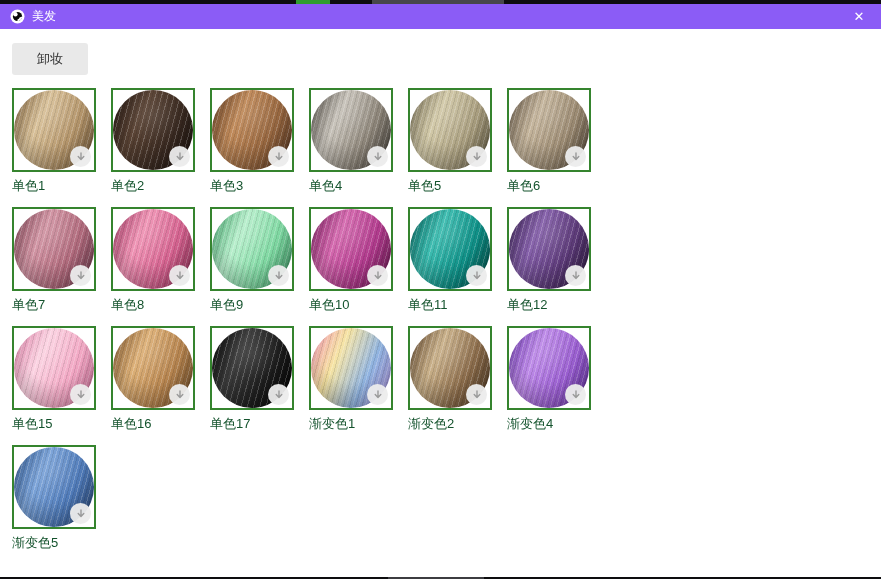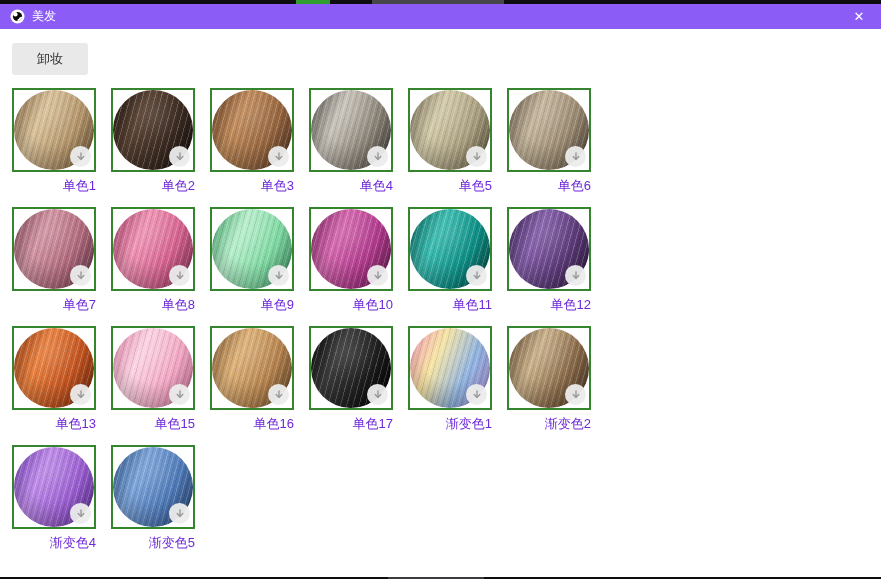--- a/index.html
+++ b/index.html
@@ -44,21 +44,21 @@
   
   .circle::after { content:""; position:absolute; inset:0; border-radius:50%;
     background:radial-gradient(circle at 50% 32%, rgba(255,255,255,0.10), rgba(0,0,0,0) 42%, rgba(0,0,0,0.30) 96%);
   }
 
   .dl { position:absolute; right:3px; bottom:3px; width:21px; height:21px; border-radius:50%;
         background:rgba(236,236,236,0.95); display:flex; align-items:center; justify-content:center;
         z-index:2; cursor:pointer; }
   .dl svg { display:block; }
 
-  .label { text-align:right; font-size:13px; color:#6d28d9; margin-top:5px; white-space:nowrap; }
+  .label { text-align:left; font-size:13px; color:#14532d; margin-top:5px; white-space:nowrap; }
 </style>
 </head>
 <body>
 
 <div class="bg-accent-green"></div>
 <div class="bg-accent-gray"></div>
 <div class="bg-bottom-gray"></div>
 
 <div class="dialog">
   <div class="titlebar">
@@ -214,31 +214,20 @@
           <div class="circle" style="background: linear-gradient(115deg, rgb(58, 35, 80), rgb(133, 96, 170), rgb(92, 58, 120), rgb(44, 26, 62));"></div>
           <div class="dl">
               <svg width="12" height="12" viewBox="0 0 12 12">
                 <path d="M6 2v6M3.2 5.6 6 8.4 8.8 5.6" stroke="#9a9a9a" stroke-width="1.4" fill="none" stroke-linecap="round" stroke-linejoin="round"></path>
               </svg>
             </div>
         </div>
         <div class="label">单色12</div>
       </div>
 
-      <div class="card">
-        <div class="thumb">
-          <div class="circle" style="background: linear-gradient(115deg, rgb(138, 54, 18), rgb(232, 129, 63), rgb(194, 84, 32), rgb(114, 41, 14));"></div>
-          <div class="dl">
-              <svg width="12" height="12" viewBox="0 0 12 12">
-                <path d="M6 2v6M3.2 5.6 6 8.4 8.8 5.6" stroke="#9a9a9a" stroke-width="1.4" fill="none" stroke-linecap="round" stroke-linejoin="round"></path>
-              </svg>
-            </div>
-        </div>
-        <div class="label">单色13</div>
-      </div>
 
 
       <div class="card">
         <div class="thumb">
           <div class="circle" style="background: linear-gradient(115deg, rgb(215, 123, 162), rgb(251, 210, 225), rgb(242, 168, 196), rgb(198, 107, 148));"></div>
           <div class="dl">
               <svg width="12" height="12" viewBox="0 0 12 12">
                 <path d="M6 2v6M3.2 5.6 6 8.4 8.8 5.6" stroke="#9a9a9a" stroke-width="1.4" fill="none" stroke-linecap="round" stroke-linejoin="round"></path>
               </svg>
             </div>

